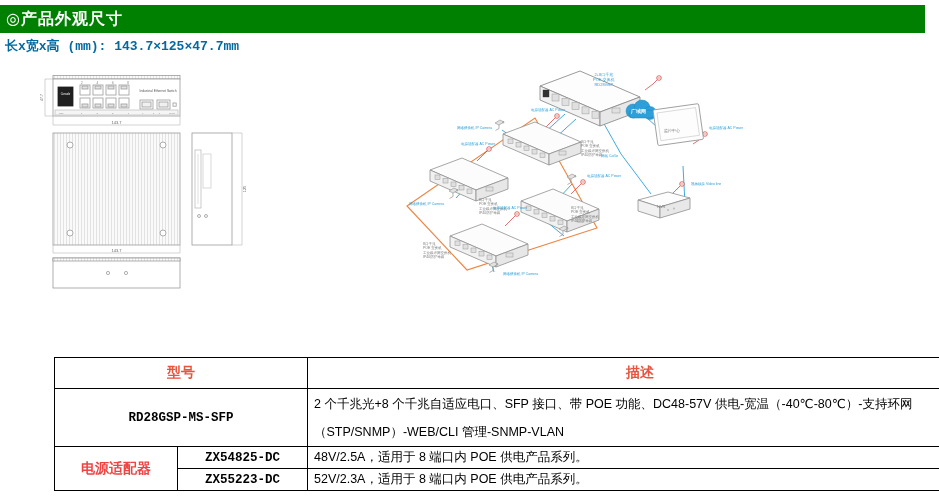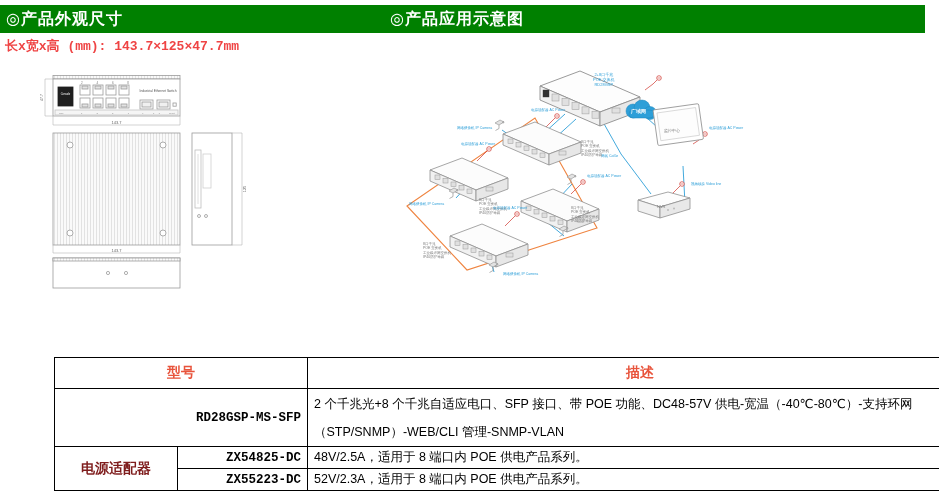--- a/index.html
+++ b/index.html
@@ -2,48 +2,47 @@
 <html><head>
 <meta charset="utf-8">
 <style>
   html,body{margin:0;padding:0;background:#fff;}
   .page{position:relative;width:939px;height:501px;background:#fff;overflow:hidden;
         font-family:"Liberation Sans","DejaVu Sans",sans-serif;}
   .gbar{position:absolute;left:0;width:925px;height:28px;background:#008000;color:#fff;
         font-size:16px;font-weight:bold;line-height:28px;letter-spacing:1px;}
   .gbar .t-left{position:absolute;left:6px;top:0;}
   .gbar .t-right{position:absolute;left:390px;top:0;}
-  .subtitle{position:absolute;left:5px;top:37px;font-size:13px;font-weight:bold;color:#ef4444;
+  .subtitle{position:absolute;left:5px;top:37px;font-size:13px;font-weight:bold;color:#0369a1;
             font-family:"Liberation Mono","DejaVu Sans Mono",monospace;}
   .draw-area{position:absolute;left:30px;top:58px;width:270px;height:232px;}
   .diagram-area{position:absolute;left:395px;top:56px;width:430px;height:242px;}
   .diagram-area .lbl{position:absolute;white-space:pre-line;line-height:1.25;}
   .lbl-blue{color:#2e9fd8;}
   .lbl-gray{color:#7a7a7a;}
   .fs3{font-size:3.5px;} .fs4{font-size:4px;} .fs5{font-size:5px;font-weight:bold;}
   .order-table{position:absolute;left:10px;top:357px;width:918px;border-collapse:collapse;
                table-layout:fixed;font-size:12.5px;color:#000;margin-left:44px;}
   .order-table td{border:1px solid #000;padding:0 6px;vertical-align:middle;}
   .order-table .hdr{color:#e8543c;font-size:14px;font-weight:bold;text-align:center;height:30px;}
-  .order-table .model{font-weight:bold;text-align:right;font-family:"Liberation Mono","DejaVu Sans Mono",monospace;}
-  .order-table .cat{color:#7f1d1d;font-size:14px;font-weight:bold;text-align:center;}
+  .order-table .model{font-weight:bold;text-align:center;font-family:"Liberation Mono","DejaVu Sans Mono",monospace;}
+  .order-table .cat{color:#ef4444;font-size:14px;font-weight:bold;text-align:center;}
   .desc-line{height:28px;line-height:28px;white-space:nowrap;overflow:hidden;}
   .wavy{text-decoration-style:wavy;text-decoration-color:#ff0000;
         text-decoration-thickness:1px;text-underline-offset:3px;}
   .r-small{height:22px;}
   svg text{font-family:"Liberation Sans","DejaVu Sans",sans-serif;}
 </style>
 </head>
 <body>
 
 <div class="page">
 
   <div class="gbar" style="top:5px;">
     <span class="t-left">◎产品外观尺寸</span>
-    <span class="t-right">◎产品应用示意图</span>
   </div>
 
   <div class="subtitle">长x宽x高 (mm): 143.7×125×47.7mm</div>
 
   <div class="draw-area">
     <svg width="270" height="232" viewBox="0 0 270 232">
       <defs>
         <pattern id="finpat" width="3" height="6" patternUnits="userSpaceOnUse">
           <rect width="3" height="6" fill="#fafafa"></rect>
           <line x1="0.5" y1="0" x2="0.5" y2="6" stroke="#d9d9d9" stroke-width="0.7"></line>

